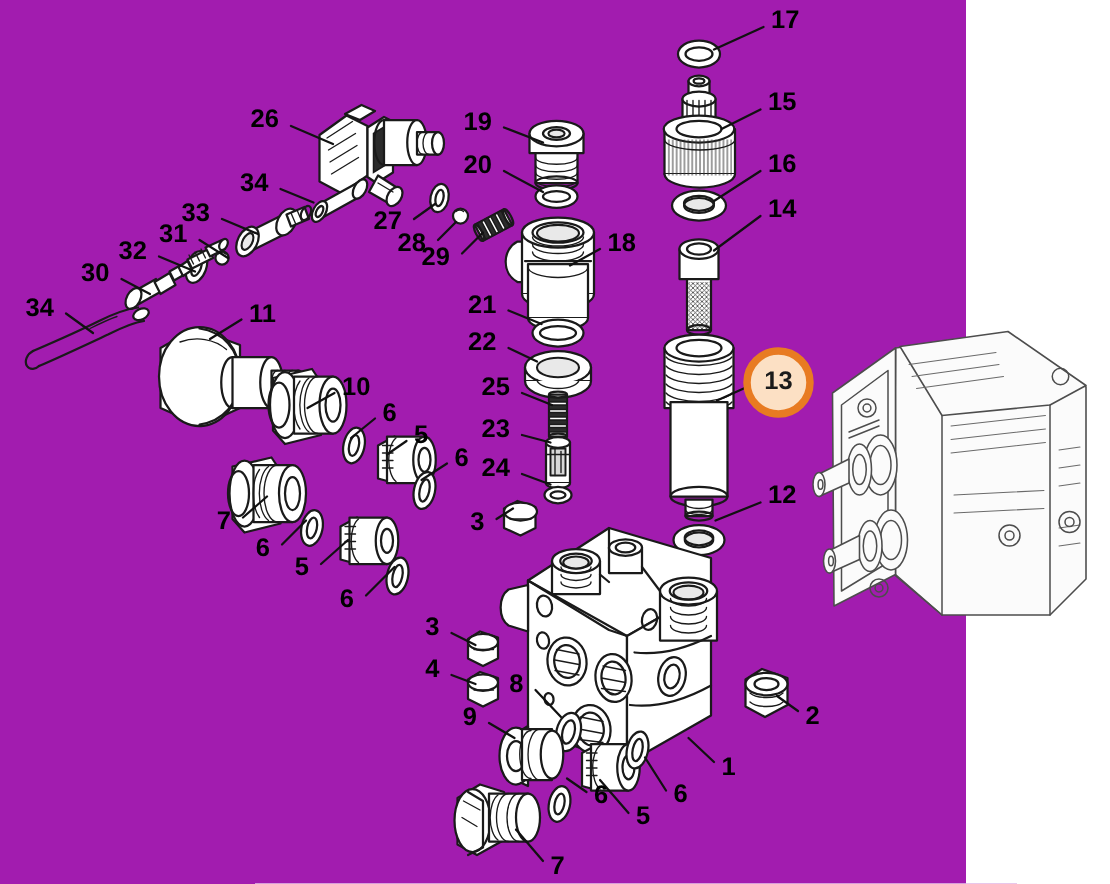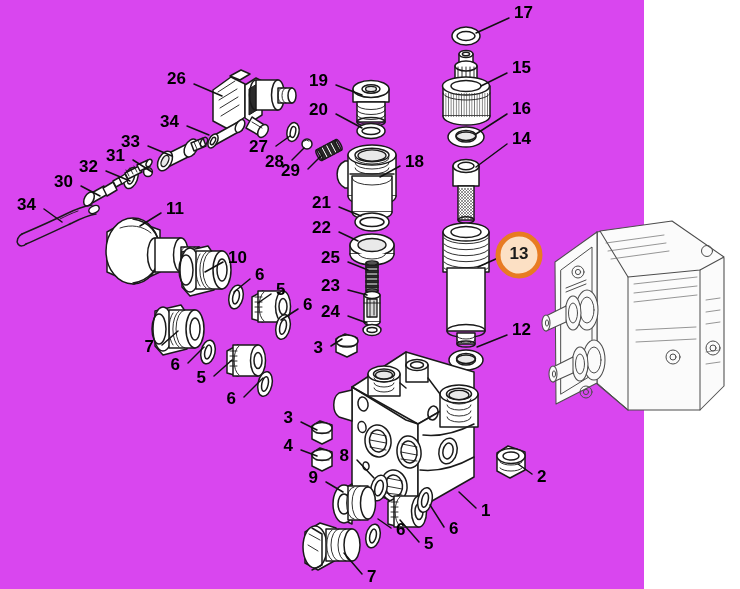--- a/index.html
+++ b/index.html
@@ -11,21 +11,21 @@
   body {
     font-family: "Liberation Sans", sans-serif;
     width: 740px;
     height: 589px;
     overflow: hidden;
   }
   #diagram-root {
     position: relative;
     width: 644px;
     height: 589px;
-    background: #d946ef;
+    background: #a21caf;
   }
   svg.sheet {
     position: absolute;
     top: 0; left: 0;
     width: 740px;
     height: 589px;
     display: block;
   }
   
   .ol   { fill: #ffffff; stroke: #1a1a1a; stroke-width: 1.5; stroke-linejoin: round; stroke-linecap: round; }

